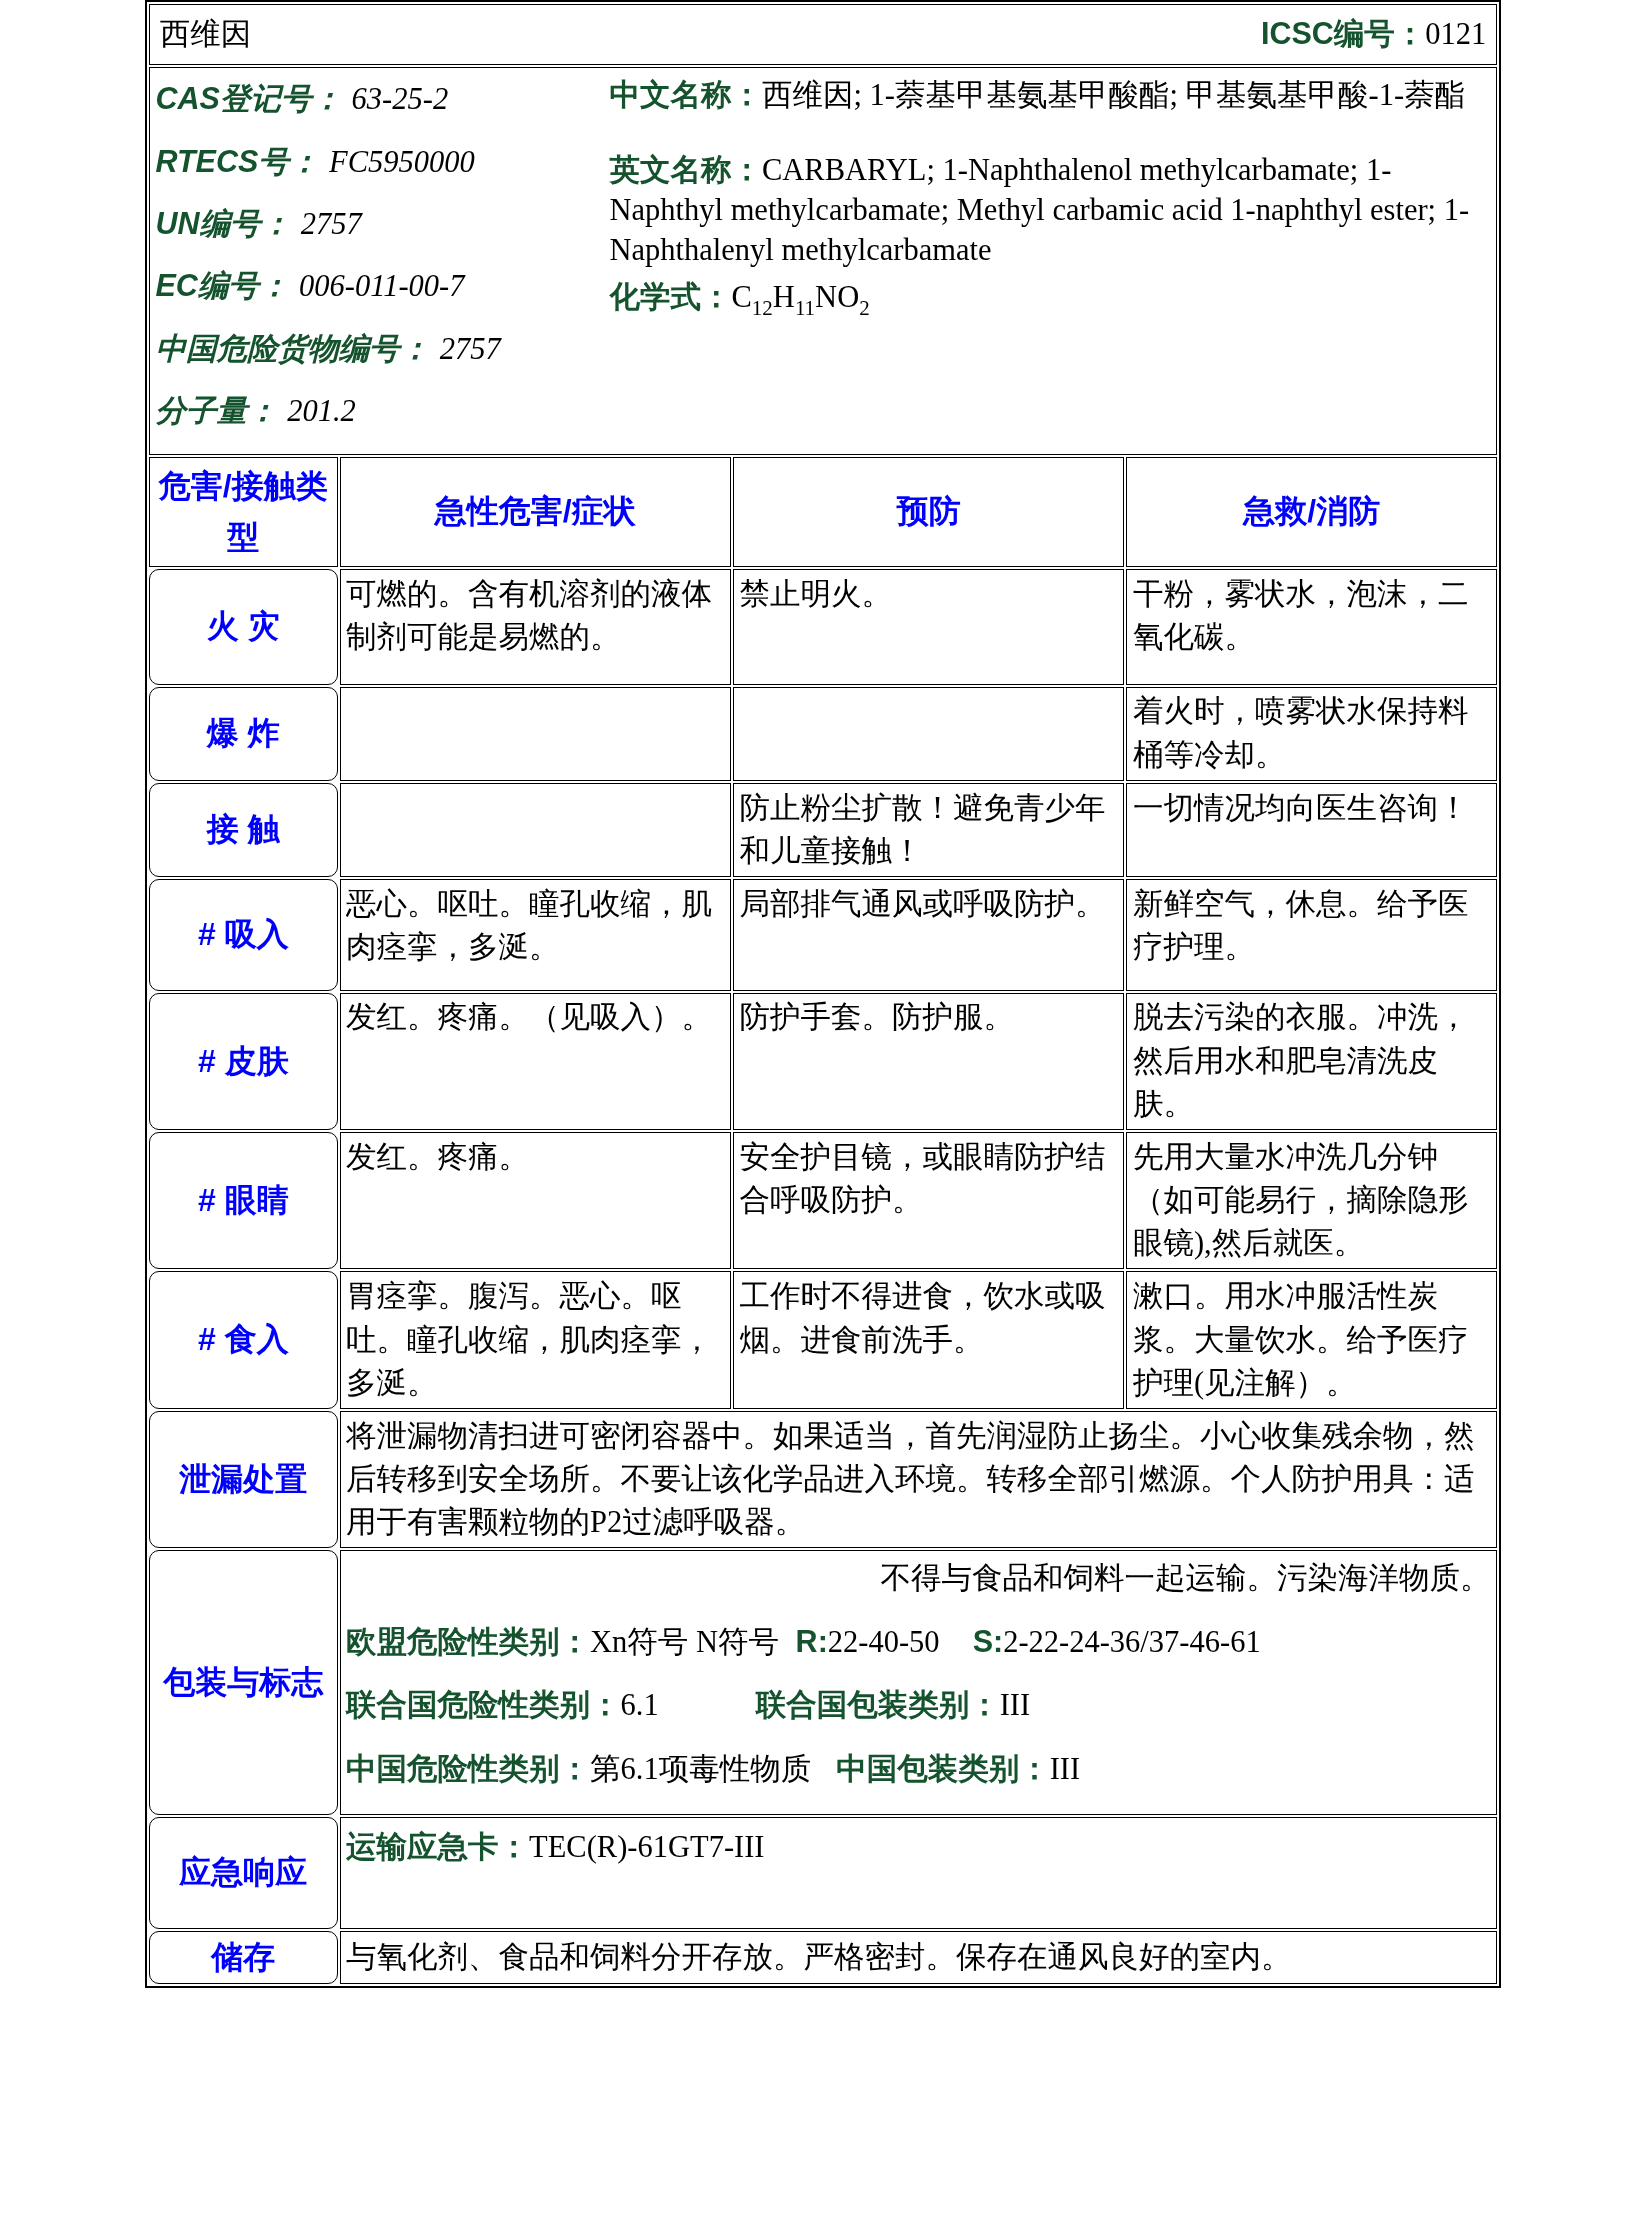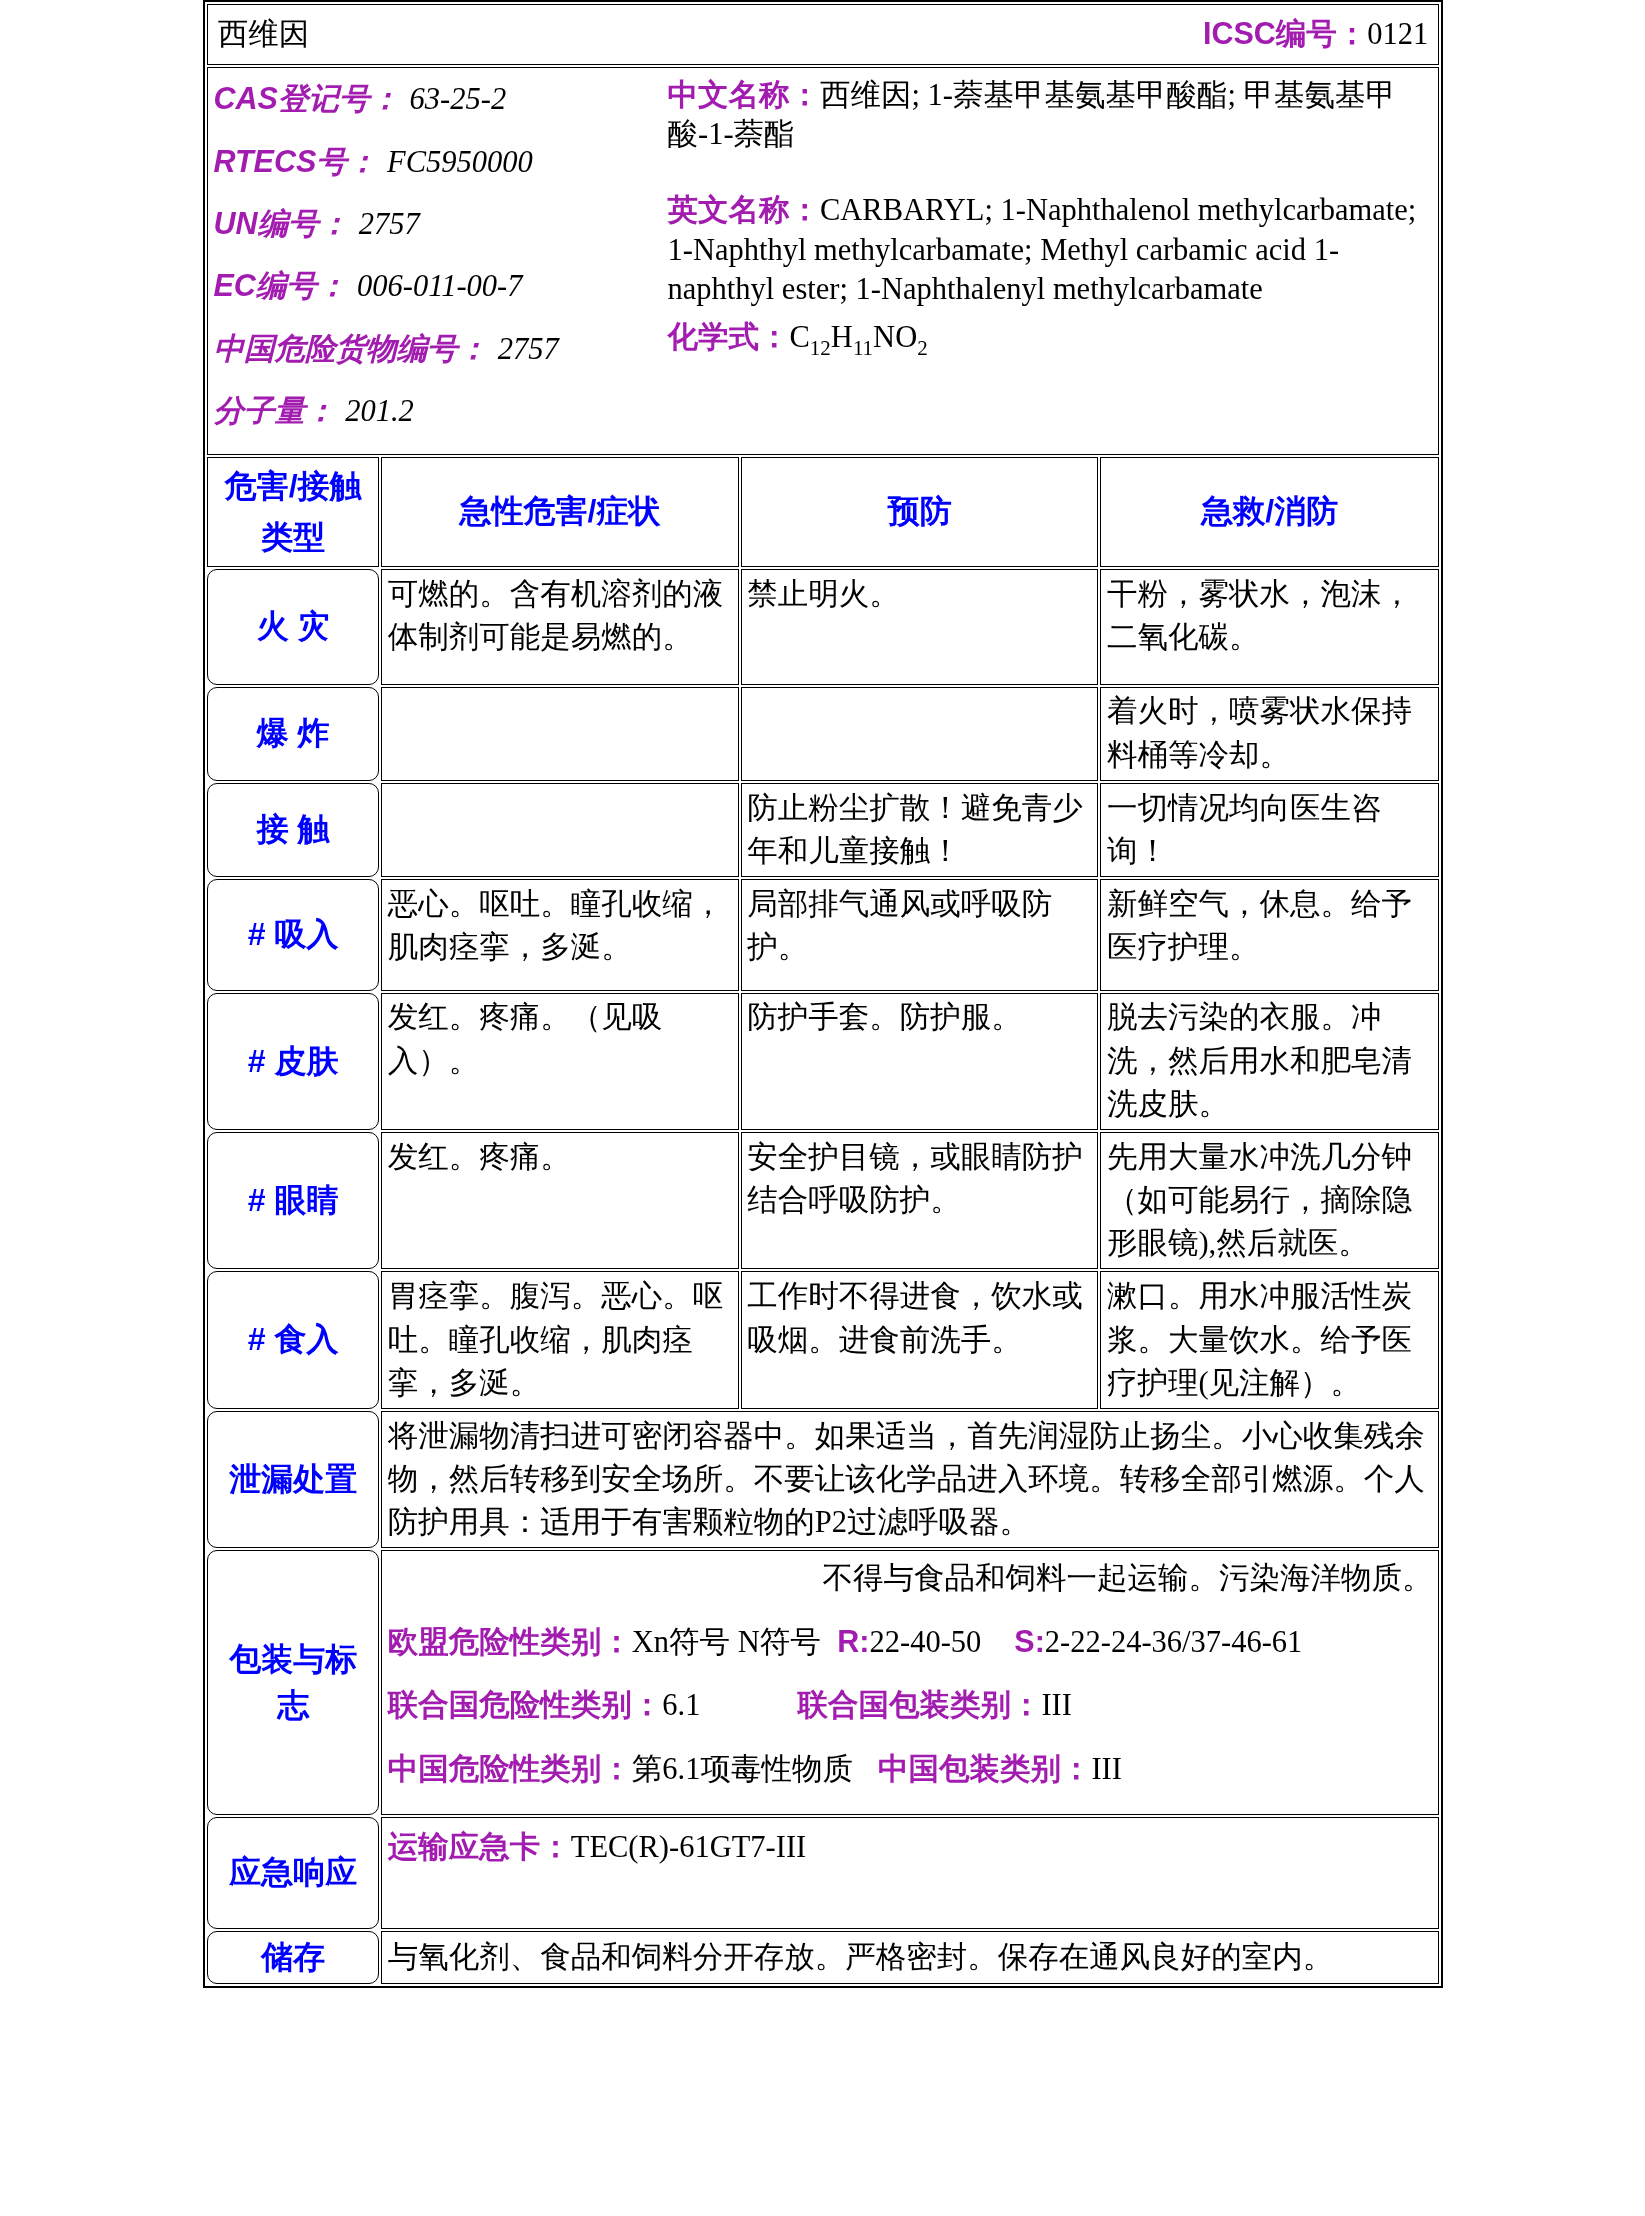--- a/index.html
+++ b/index.html
@@ -10,30 +10,30 @@
   }
   .title {
     text-align:center; color:#ff0000;
     font-family:"Liberation Sans","DejaVu Sans",sans-serif;
     font-weight:bold; font-size:53px; letter-spacing:11px;
     margin:12.5px 0 16.6px 0;
   }
   table.card {
     border-collapse:separate; border-spacing:2.1px;
     border:2.8px solid #000; background:#fff;
-    width:1240px; margin:0 auto; table-layout:fixed;
+    width:1356px; margin:0 auto; table-layout:fixed;
   }
   td,th {
     border:1.4px solid #000; background:#fff;
     font-size:30.5px; line-height:1.42;
     padding:2.8px 5.5px; vertical-align:top; text-align:left;
     word-break:break-word; font-weight:normal;
   }
   .lbl {
-    color:#a21caf; font-weight:bold;
+    color:#14532d; font-weight:bold;
     font-family:"Liberation Sans","DejaVu Sans",sans-serif;
   }
   .rowlbl {
     color:#0000ff; font-weight:bold;
     font-family:"Liberation Sans","DejaVu Sans",sans-serif;
     text-align:center; vertical-align:middle; font-size:32px;border-radius:10px;
   }
   th.hdr {
     color:#0000ff; font-weight:bold;
     font-family:"Liberation Sans","DejaVu Sans",sans-serif;

